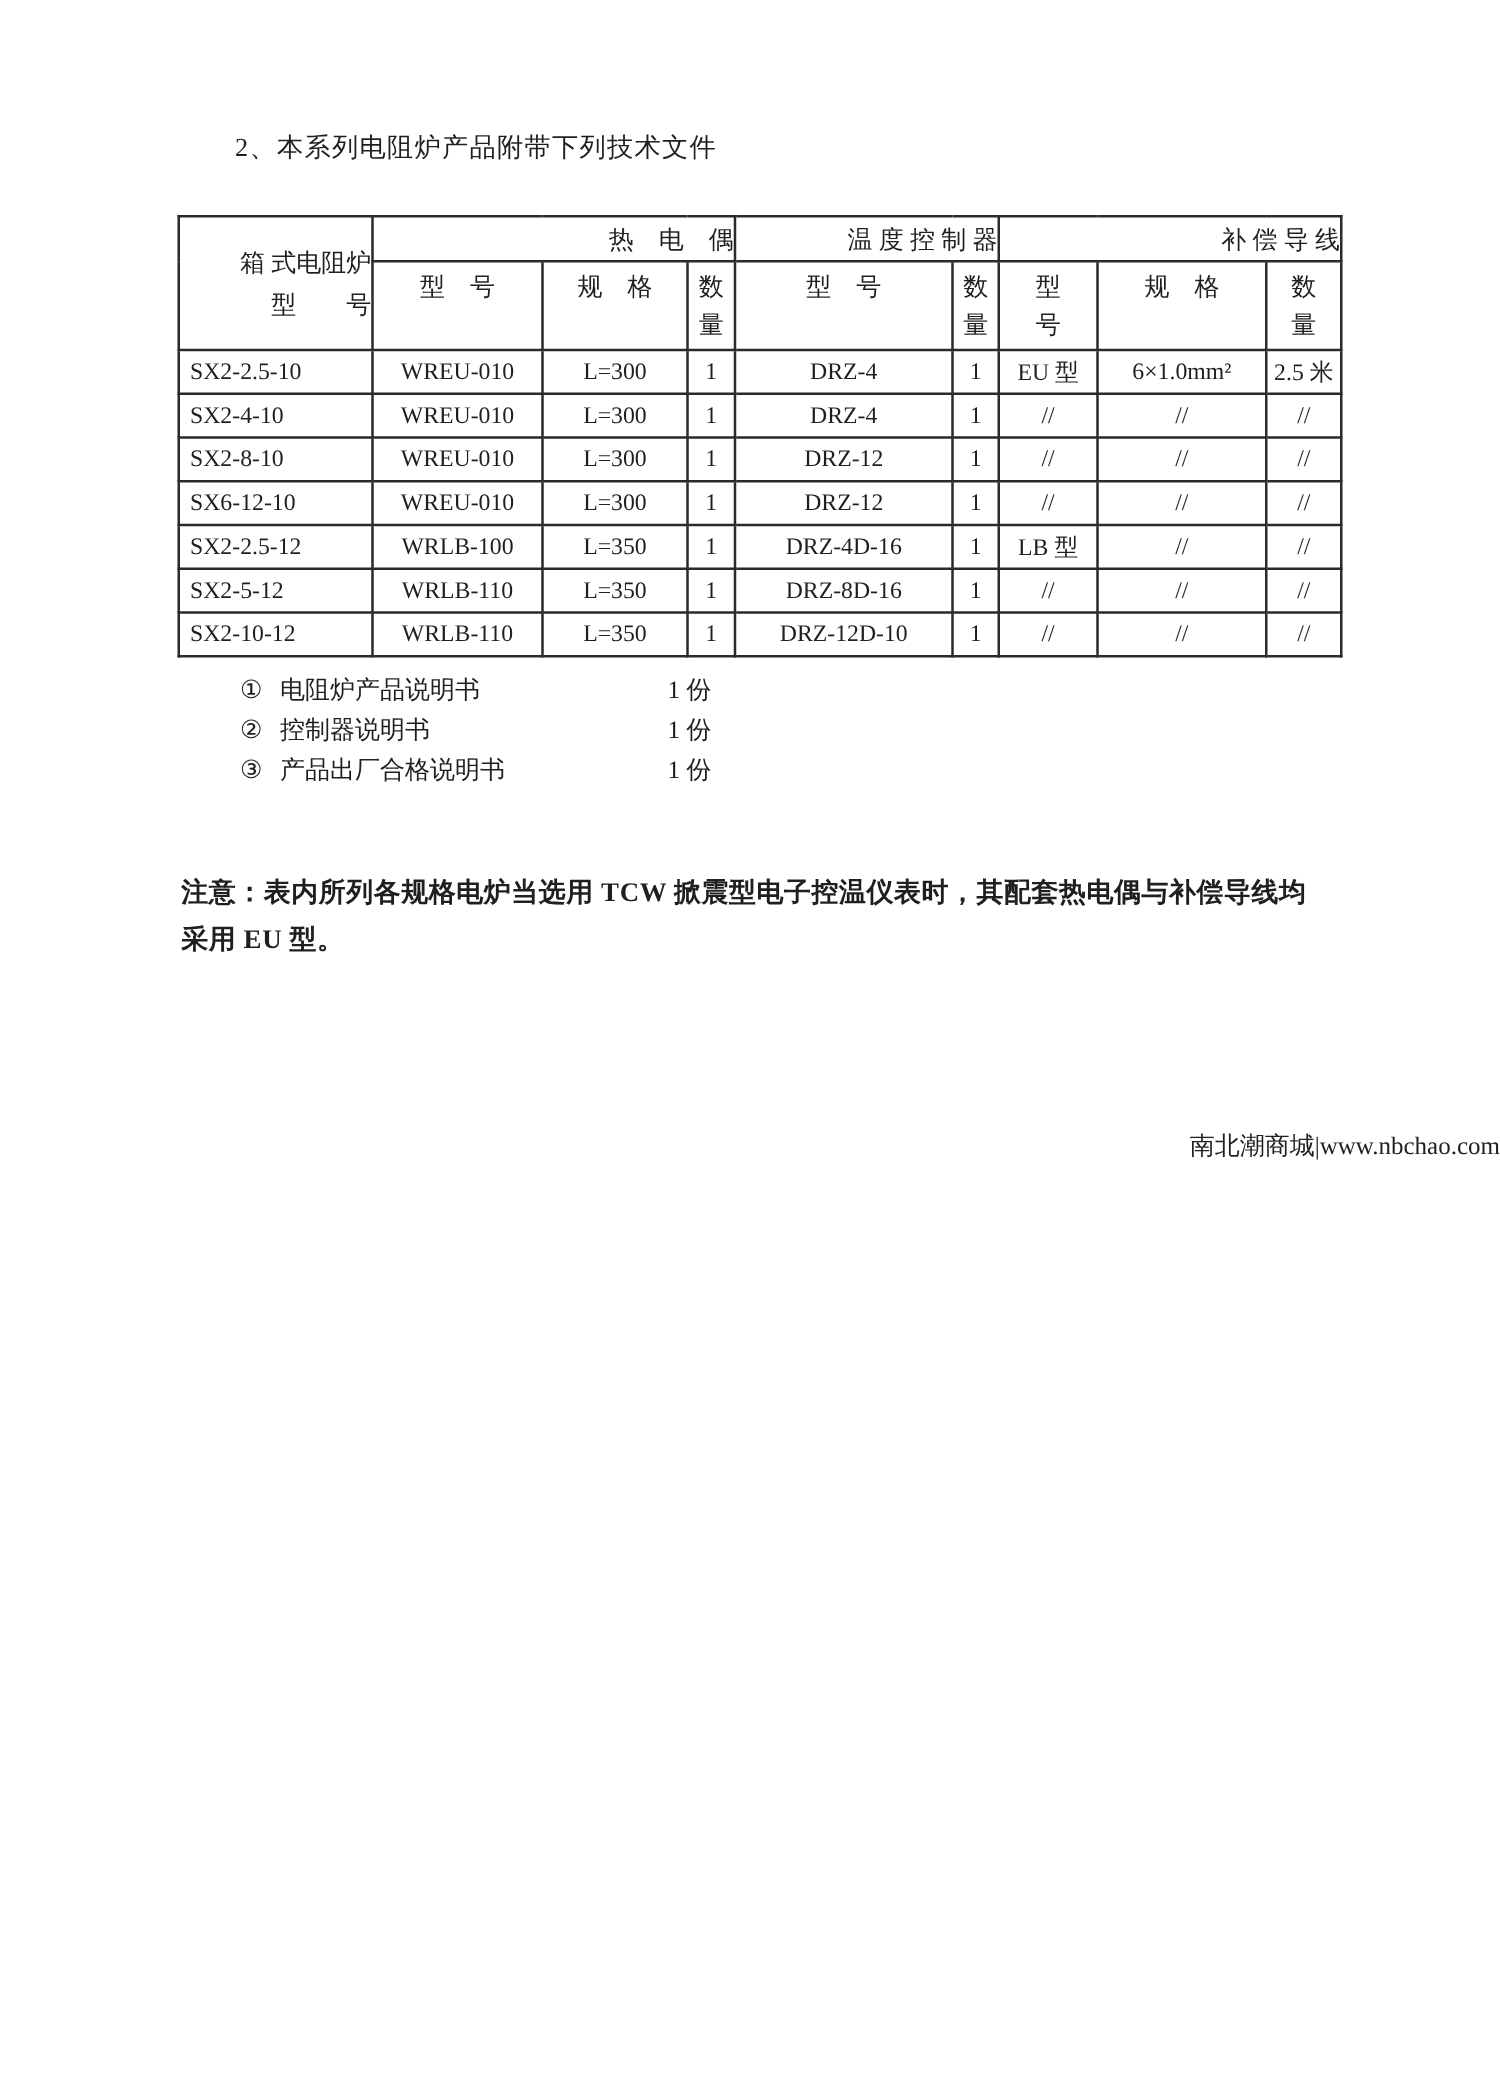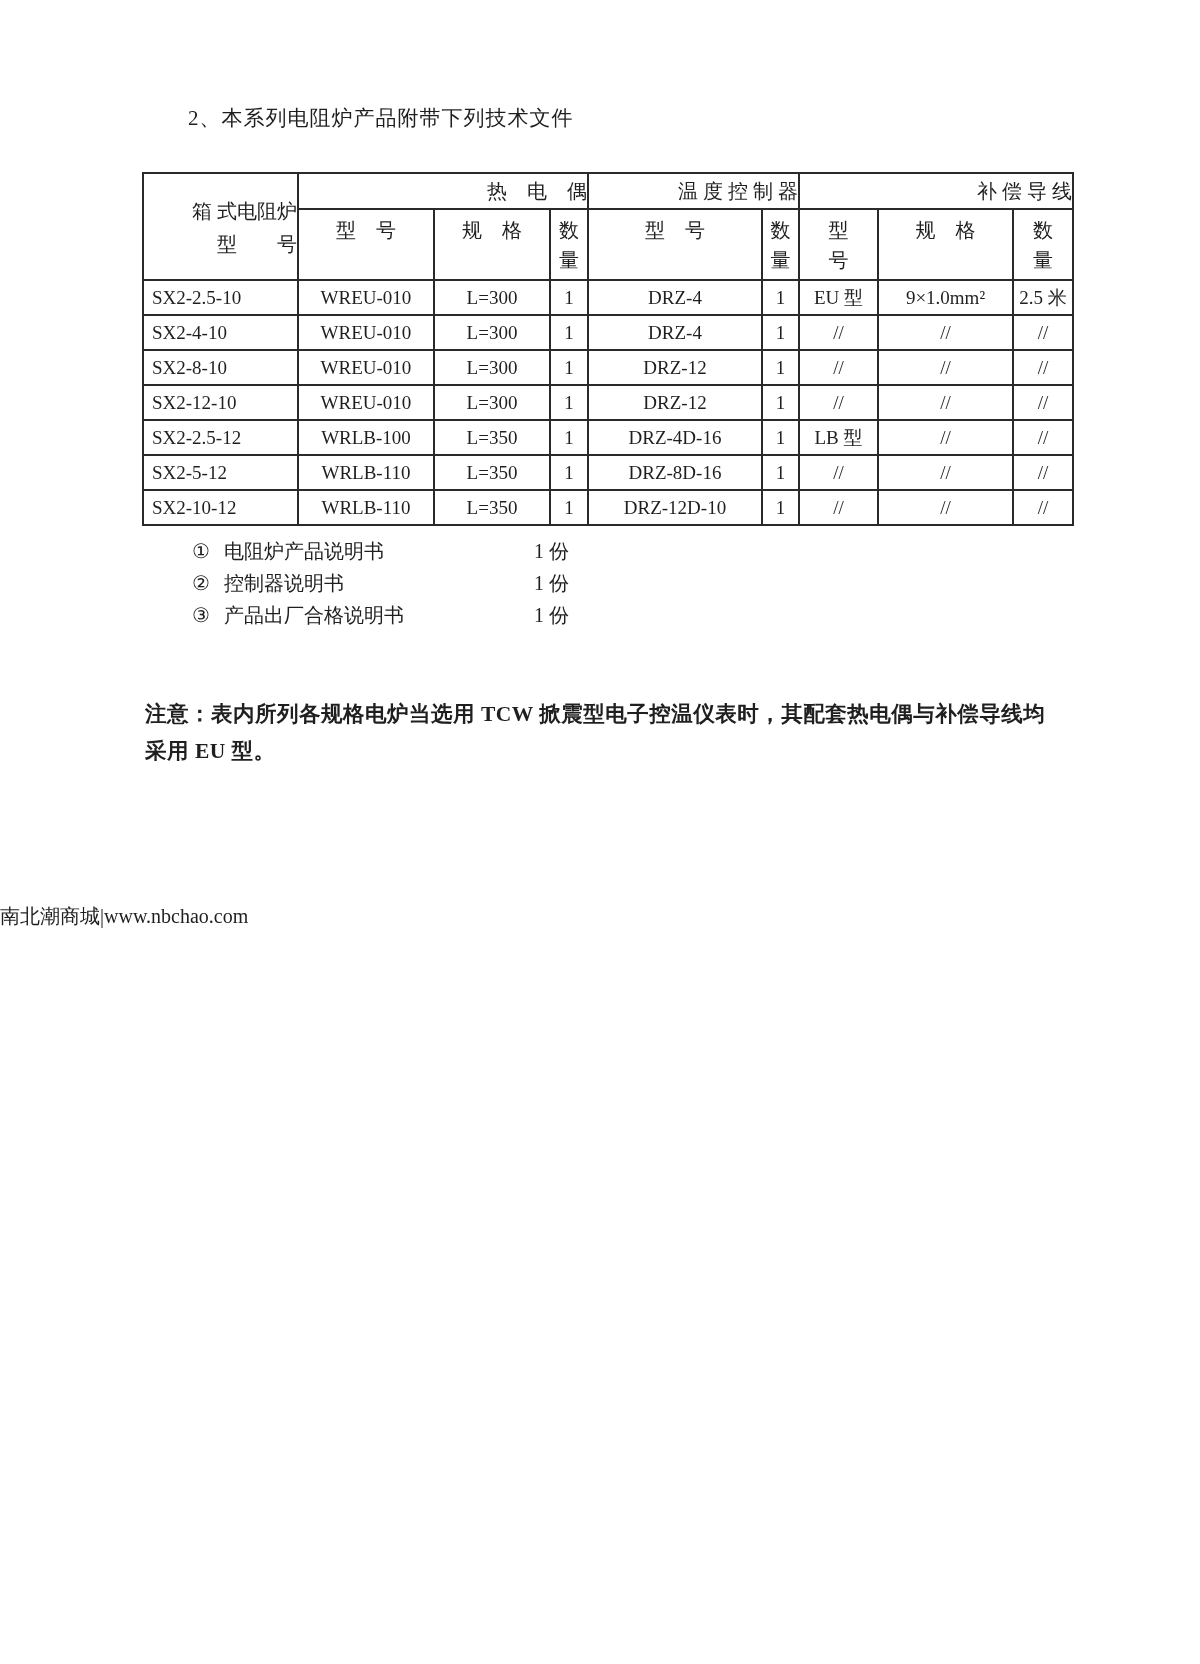--- a/index.html
+++ b/index.html
@@ -94,21 +94,21 @@
     font-size: 21.5px;
     font-weight: bold;
     line-height: 37px;
     letter-spacing: 0.5px;
   }
   .footer {
     position: absolute;
     top: 903px;
     left: 0;
     width: 1200px;
-    text-align: left;
+    text-align: right;
     font-size: 20px;
   }
 </style>
 </head>
 <body>
 
 <div class="doc-title">2、本系列电阻炉产品附带下列技术文件</div>
 
 <table class="spec-table">
   <colgroup>
@@ -147,21 +147,21 @@
   </thead>
   <tbody>
       <tr>
         <td class="col-left">SX2-2.5-10</td>
         <td>WREU-010</td>
         <td>L=300</td>
         <td>1</td>
         <td>DRZ-4</td>
         <td>1</td>
         <td>EU 型</td>
-        <td>9×1.0mm²</td>
+        <td>6×1.0mm²</td>
         <td>2.5 米</td>
       </tr>
       <tr>
         <td class="col-left">SX2-4-10</td>
         <td>WREU-010</td>
         <td>L=300</td>
         <td>1</td>
         <td>DRZ-4</td>
         <td>1</td>
         <td>//</td>
@@ -173,21 +173,21 @@
         <td>WREU-010</td>
         <td>L=300</td>
         <td>1</td>
         <td>DRZ-12</td>
         <td>1</td>
         <td>//</td>
         <td>//</td>
         <td>//</td>
       </tr>
       <tr>
-        <td class="col-left">SX2-12-10</td>
+        <td class="col-left">SX6-12-10</td>
         <td>WREU-010</td>
         <td>L=300</td>
         <td>1</td>
         <td>DRZ-12</td>
         <td>1</td>
         <td>//</td>
         <td>//</td>
         <td>//</td>
       </tr>
       <tr>

